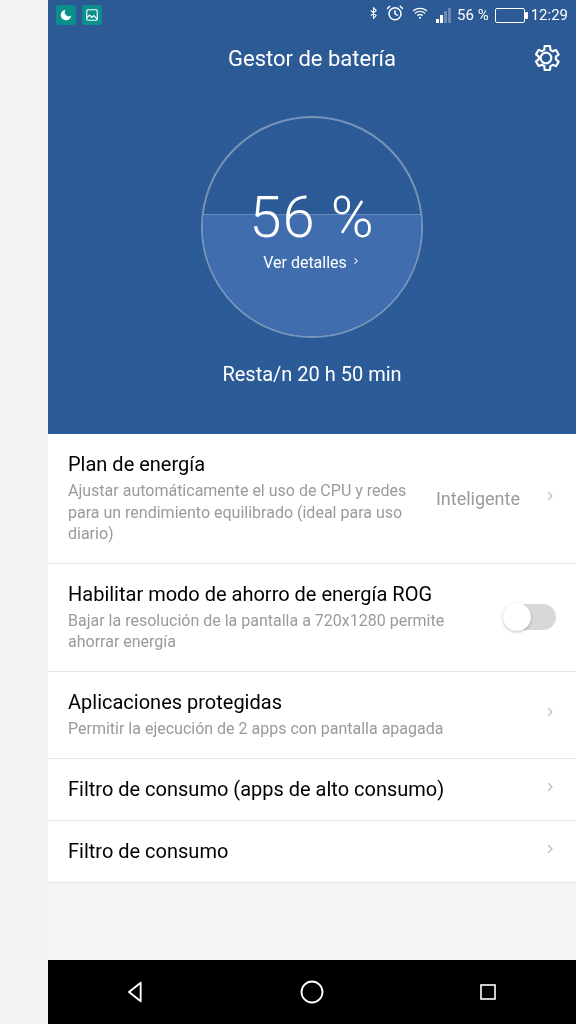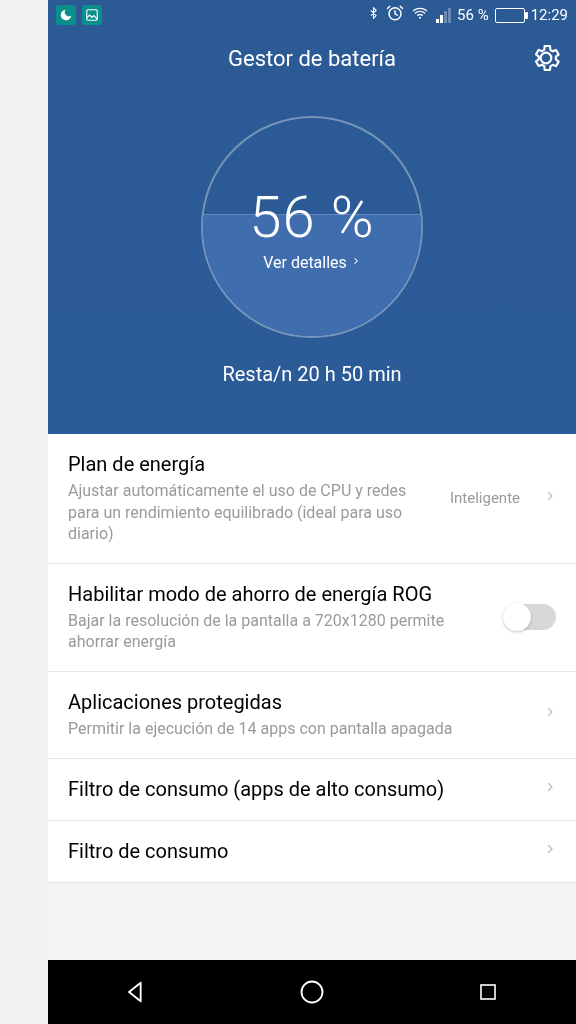--- a/index.html
+++ b/index.html
@@ -35,21 +35,21 @@
   .gauge-pct { position:relative; font-size: 58px; font-weight: 300; letter-spacing:1px;}
   .gauge-link { position:relative; font-size: 16px; margin-top:2px; display:flex; align-items:center; gap:4px;}
   .remaining { text-align:center; font-size:20px; padding: 24px 0 24px; }
 
   
   .list { background:#f4f4f4; flex:1; }
   .item { background:#fff; padding: 18px 20px; border-bottom:1px solid #e6e6e6; display:flex; align-items:center; gap:14px; }
   .item .text { flex:1; }
   .item .title { font-size:20px; color:#000000; margin-bottom:4px;}
   .item .sub { font-size:16px; color:#9a9a9a; line-height:1.35; }
-  .item .value { font-size:15px; color:#9a9a9a; margin-right:10px;}
+  .item .value { font-size:18px; color:#9a9a9a; margin-right:10px;}
   .chevron { color:#bcbcbc; font-size:22px; }
   .item.compact .title{ margin-bottom:0;}
   .toggle { width:52px; height:26px; border-radius:13px; background:#d8d8d8; position:relative; }
   .toggle .knob{ width:28px; height:28px; border-radius:50%; background:#fff; box-shadow:0 1px 3px rgba(0,0,0,.25); position:absolute; left:-1px; top:-1px;}
 
   
   .navbar { height:64px; background:#000; display:flex; align-items:center; justify-content:space-around; }
   .nav-btn { width:40px; height:40px; display:flex; align-items:center; justify-content:center; }
   .nav-btn svg { stroke:#fff; fill:none; stroke-width:2;}
 </style>
@@ -150,21 +150,21 @@
         <div class="sub">Bajar la resolución de la pantalla a 720x1280 permite ahorrar energía</div>
       </div>
       <div class="toggle">
           <div class="knob"></div>
         </div>
     </div>
 
     <div class="item">
       <div class="text">
         <div class="title">Aplicaciones protegidas</div>
-        <div class="sub">Permitir la ejecución de 14 apps con pantalla apagada</div>
+        <div class="sub">Permitir la ejecución de 2 apps con pantalla apagada</div>
       </div>
       <div class="chevron">
         <svg width="12" height="20" viewBox="0 0 24 24">
             <path d="M9 5l7 7-7 7" stroke="#bcbcbc" stroke-width="2.5" fill="none" stroke-linecap="round"></path>
           </svg>
       </div>
     </div>
 
     <div class="item compact">
       <div class="text">

